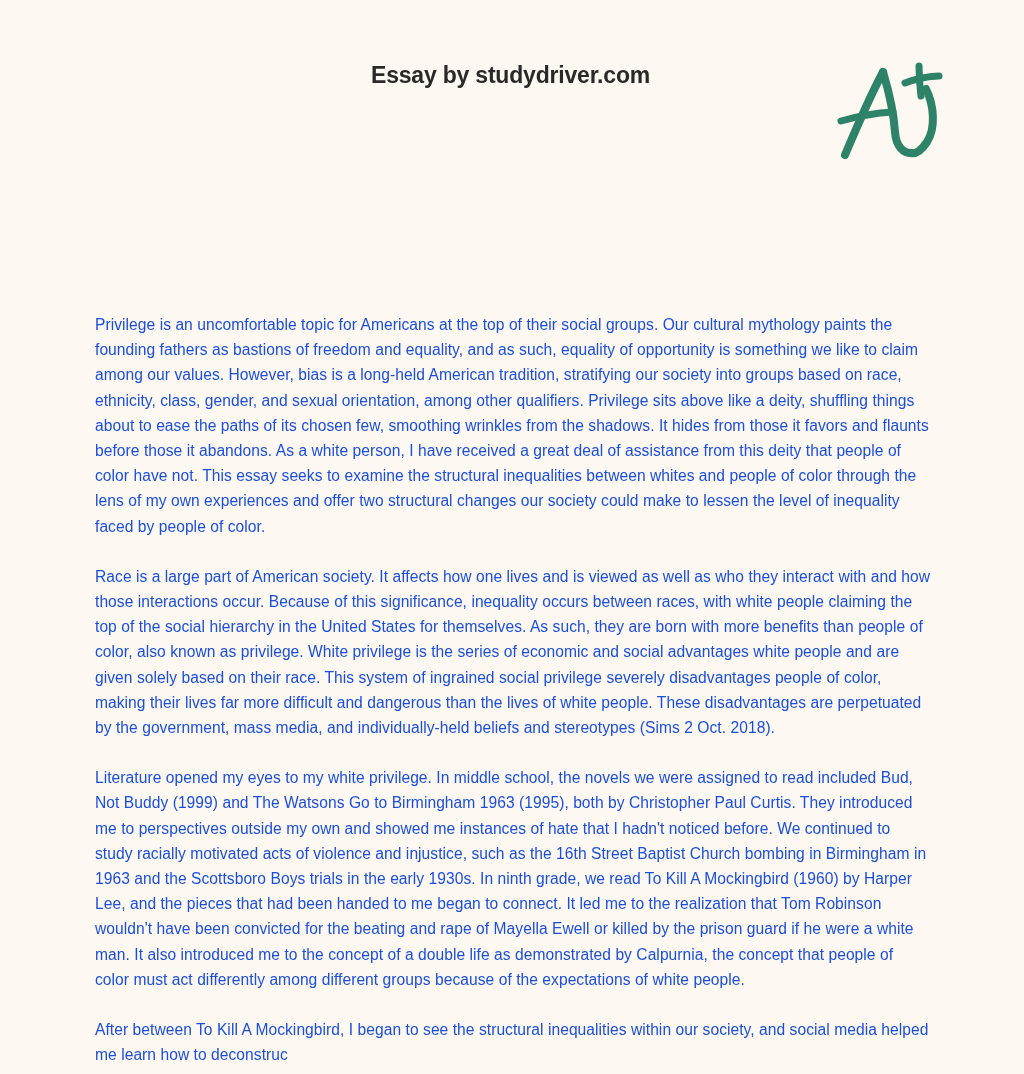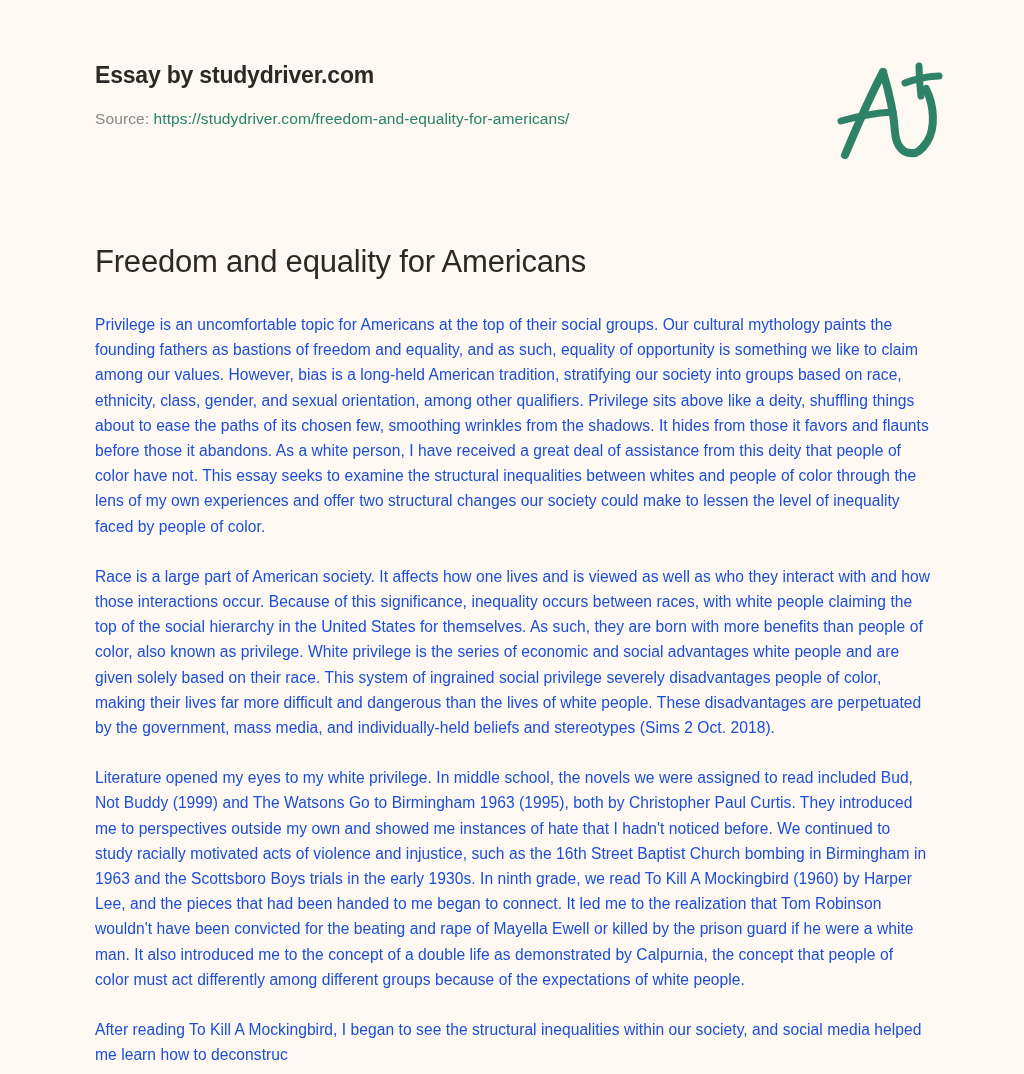--- a/index.html
+++ b/index.html
@@ -23,20 +23,21 @@
     box-sizing: border-box;
     padding: 0;
   }
 
   
   .header {
     position: relative;
     padding: 60px 98px 0 95px;
     height: 120px;
     box-sizing: border-box;
+    text-align: center;
   }
 
   .brand-line {
     font-size: 23px;
     font-weight: 700;
     letter-spacing: -0.2px;
     color: #2b2927;
     line-height: 30px;
     margin: 0;
   }
@@ -110,45 +111,40 @@
   }
 </style>
 </head>
 <body>
 
 <div class="page">
 
   <div class="header">
     <div class="brand-line">Essay by studydriver.com</div>
 
-    <div class="source-line">
-      <span class="source-label">Source:</span>
-      <a class="source-url" href="#">https://studydriver.com/freedom-and-equality-for-americans/</a>
-    </div>
 
     <div class="logo">
       <svg viewBox="0 0 118 110" xmlns="http://www.w3.org/2000/svg" fill="none" stroke="#2e8268" stroke-linecap="round" stroke-linejoin="round">
 
         <path d="M14 97 C 22 78, 38 40, 52 14" stroke-width="8"></path>
 
         <path d="M52 14 C 58 34, 63 58, 64 74 C 65 88, 72 96, 82 95" stroke-width="8"></path>
 
         <path d="M10 63 C 24 59, 44 55, 62 54" stroke-width="7"></path>
 
         <path d="M95 31 C 103 47, 105 70, 96 84 C 90 93, 84 96, 80 95" stroke-width="8"></path>
 
         <path d="M74 25 C 84 21, 99 18, 108 18" stroke-width="7"></path>
 
         <path d="M88 8 C 88 17, 89 30, 90 38" stroke-width="7"></path>
       </svg>
     </div>
   </div>
 
-  <h1 class="doc-title">Freedom and equality for Americans</h1>
 
   <div class="body-copy">
     <p>Privilege is an uncomfortable topic for Americans at the top of their social groups. Our cultural mythology paints the founding fathers as bastions of freedom and equality, and as such, equality of opportunity is something we like to claim among our values. However, bias is a long-held American tradition, stratifying our society into groups based on race, ethnicity, class, gender, and sexual orientation, among other qualifiers. Privilege sits above like a deity, shuffling things about to ease the paths of its chosen few, smoothing wrinkles from the shadows. It hides from those it favors and flaunts before those it abandons. As a white person, I have received a great deal of assistance from this deity that people of color have not. This essay seeks to examine the structural inequalities between whites and people of color through the lens of my own experiences and offer two structural changes our society could make to lessen the level of inequality faced by people of color.</p>
     <p>Race is a large part of American society. It affects how one lives and is viewed as well as who they interact with and how those interactions occur. Because of this significance, inequality occurs between races, with white people claiming the top of the social hierarchy in the United States for themselves. As such, they are born with more benefits than people of color, also known as privilege. White privilege is the series of economic and social advantages white people and are given solely based on their race. This system of ingrained social privilege severely disadvantages people of color, making their lives far more difficult and dangerous than the lives of white people. These disadvantages are perpetuated by the government, mass media, and individually-held beliefs and stereotypes (Sims 2 Oct. 2018).</p>
     <p>Literature opened my eyes to my white privilege. In middle school, the novels we were assigned to read included Bud, Not Buddy (1999) and The Watsons Go to Birmingham 1963 (1995), both by Christopher Paul Curtis. They introduced me to perspectives outside my own and showed me instances of hate that I hadn't noticed before. We continued to study racially motivated acts of violence and injustice, such as the 16th Street Baptist Church bombing in Birmingham in 1963 and the Scottsboro Boys trials in the early 1930s. In ninth grade, we read To Kill A Mockingbird (1960) by Harper Lee, and the pieces that had been handed to me began to connect. It led me to the realization that Tom Robinson wouldn't have been convicted for the beating and rape of Mayella Ewell or killed by the prison guard if he were a white man. It also introduced me to the concept of a double life as demonstrated by Calpurnia, the concept that people of color must act differently among different groups because of the expectations of white people.</p>
-    <p>After reading To Kill A Mockingbird, I began to see the structural inequalities within our society, and social media helped me learn how to deconstruc</p>
+    <p>After between To Kill A Mockingbird, I began to see the structural inequalities within our society, and social media helped me learn how to deconstruc</p>
   </div>
 
 </div>
 
 </body></html>

